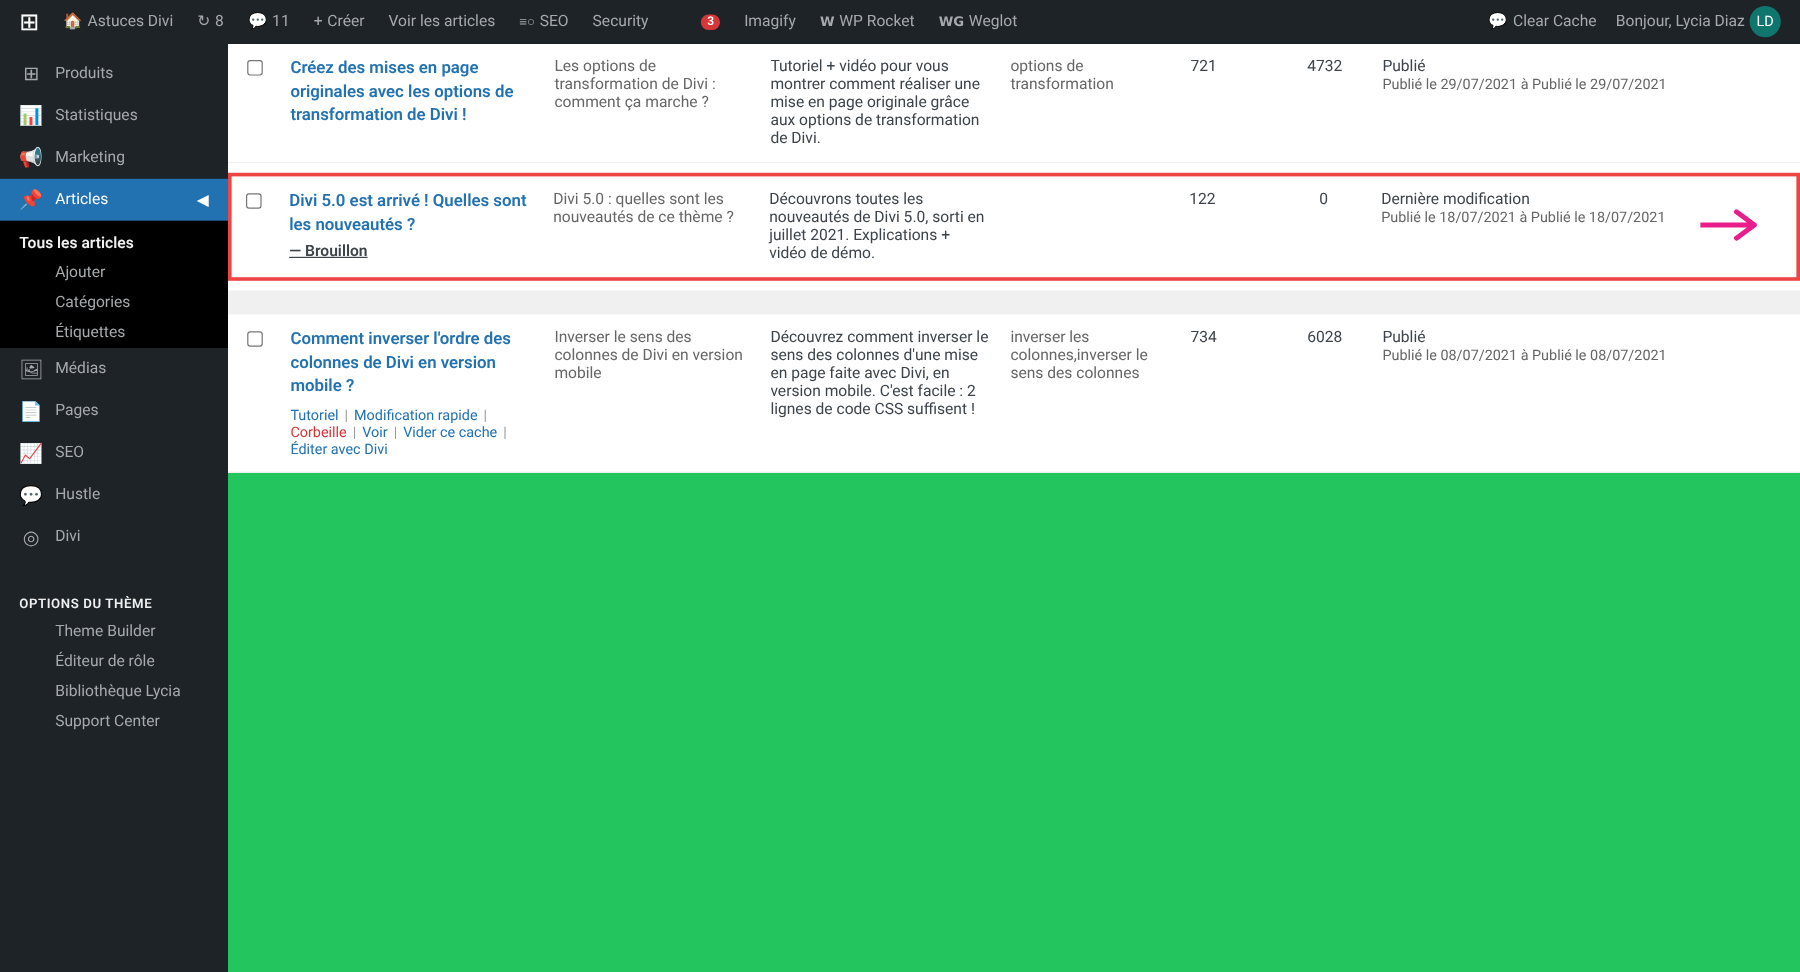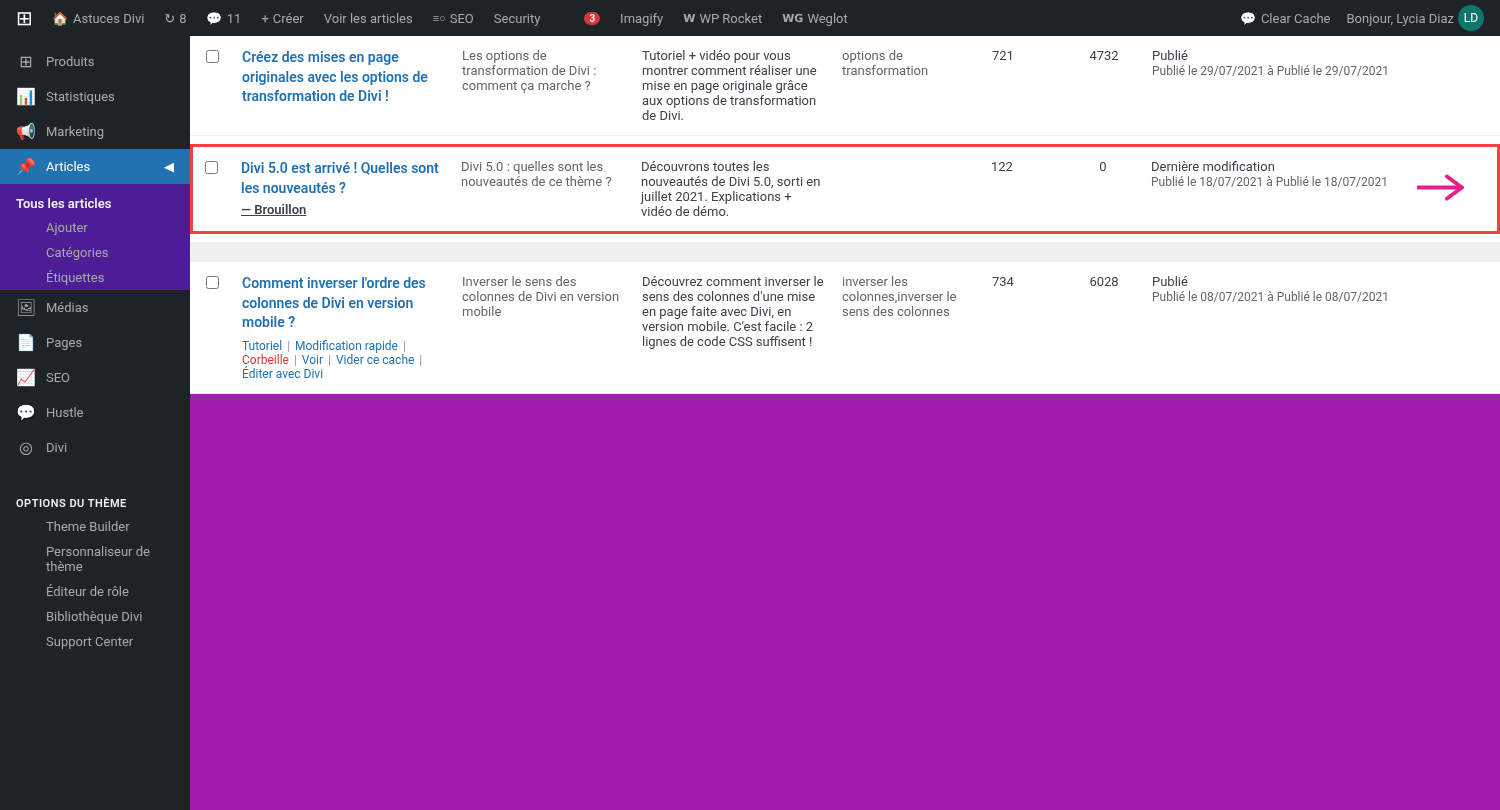--- a/index.html
+++ b/index.html
@@ -92,21 +92,21 @@
       padding: 12px 16px 4px;
     }
     .sidebar-arrow {
       margin-left: auto;
       color: #fff;
     }
 
     
     #wpcontent {
       flex: 1;
-      background: #a21caf;
+      background: #22c55e;
       overflow: auto;
     }
     #wpbody-content {
       padding: 0;
     }
 
     
     .posts-table {
       background: #fff;
       margin: 0;
@@ -250,21 +250,21 @@
     <div class="menu-item">
       <span class="menu-icon">📢</span>
       <span>Marketing</span>
     </div>
     <div class="menu-item active">
       <span class="menu-icon">📌</span>
       <span>Articles</span>
       <span class="sidebar-arrow">◀</span>
     </div>
 
-    <div style="background:#4c1d95;">
+    <div style="background:#000000;">
       <div class="menu-section-heading">
         <span>Tous les articles</span>
       </div>
       <div class="menu-sub-item">
         <span>Ajouter</span>
       </div>
       <div class="menu-sub-item">
         <span>Catégories</span>
       </div>
       <div class="menu-sub-item">
@@ -292,27 +292,24 @@
       <span class="menu-icon">◎</span>
       <span>Divi</span>
     </div>
 
     <div style="margin-top: 16px;">
       <div class="menu-section-title">Options du thème</div>
       <div class="menu-sub-item">
         <span>Theme Builder</span>
       </div>
       <div class="menu-sub-item">
-        <span>Personnaliseur de thème</span>
-      </div>
-      <div class="menu-sub-item">
         <span>Éditeur de rôle</span>
       </div>
       <div class="menu-sub-item">
-        <span>Bibliothèque Divi</span>
+        <span>Bibliothèque Lycia</span>
       </div>
       <div class="menu-sub-item">
         <span>Support Center</span>
       </div>
     </div>
   </div>
 
   <div id="wpcontent">
     <div id="wpbody-content">
 

